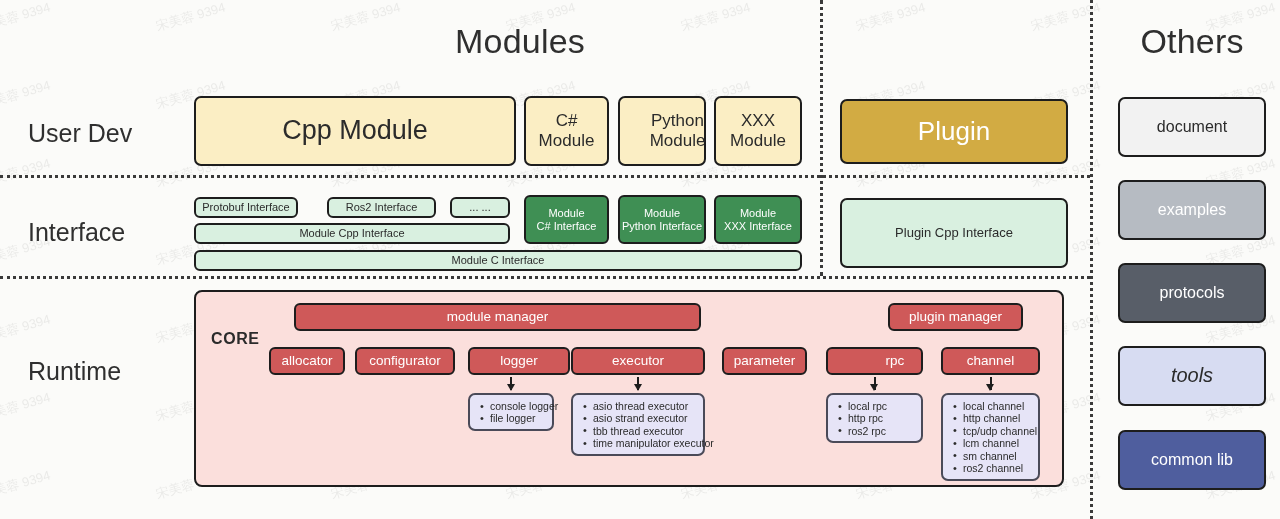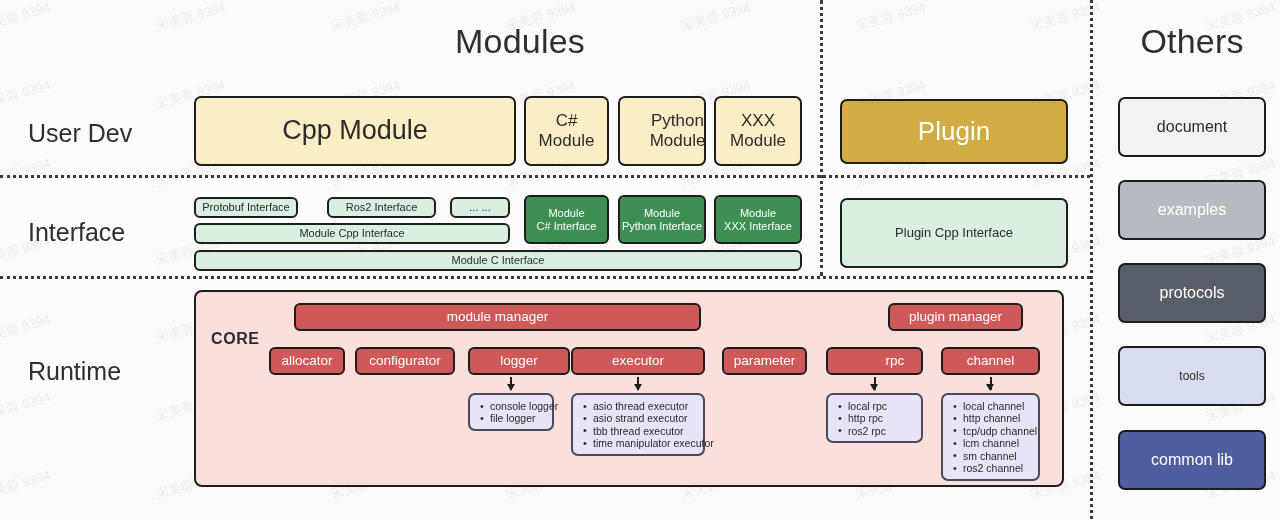--- a/index.html
+++ b/index.html
@@ -271,17 +271,17 @@
           <li>sm channel</li>
           <li>ros2 channel</li>
         </ul>
       </div>
     </div>
 
   <div id="others-col">
       <div class="box" style="left: 1118px; top: 97px; width: 148px; height: 60px; font-size: 16px; background: rgb(242, 242, 242); color: rgb(43, 43, 43);">document</div>
       <div class="box" style="left: 1118px; top: 180px; width: 148px; height: 60px; font-size: 16px; background: rgb(182, 187, 194); color: rgb(255, 255, 255);">examples</div>
       <div class="box" style="left: 1118px; top: 263px; width: 148px; height: 60px; font-size: 16px; background: rgb(88, 94, 104); color: rgb(255, 255, 255);">protocols</div>
-      <div class="box" style="left: 1118px; top: 346px; width: 148px; height: 60px; font-size: 12px; background: rgb(215, 220, 242); color: rgb(43, 43, 43);">tools</div>
+      <div class="box" style="left: 1118px; top: 346px; width: 148px; height: 60px; font-size: 20px; background: rgb(215, 220, 242); color: rgb(43, 43, 43); font-style: italic;">tools</div>
       <div class="box" style="left: 1118px; top: 430px; width: 148px; height: 60px; font-size: 16px; background: rgb(79, 94, 158); color: rgb(255, 255, 255);">common lib</div>
     </div>
 
 </div>
 
 </body></html>

